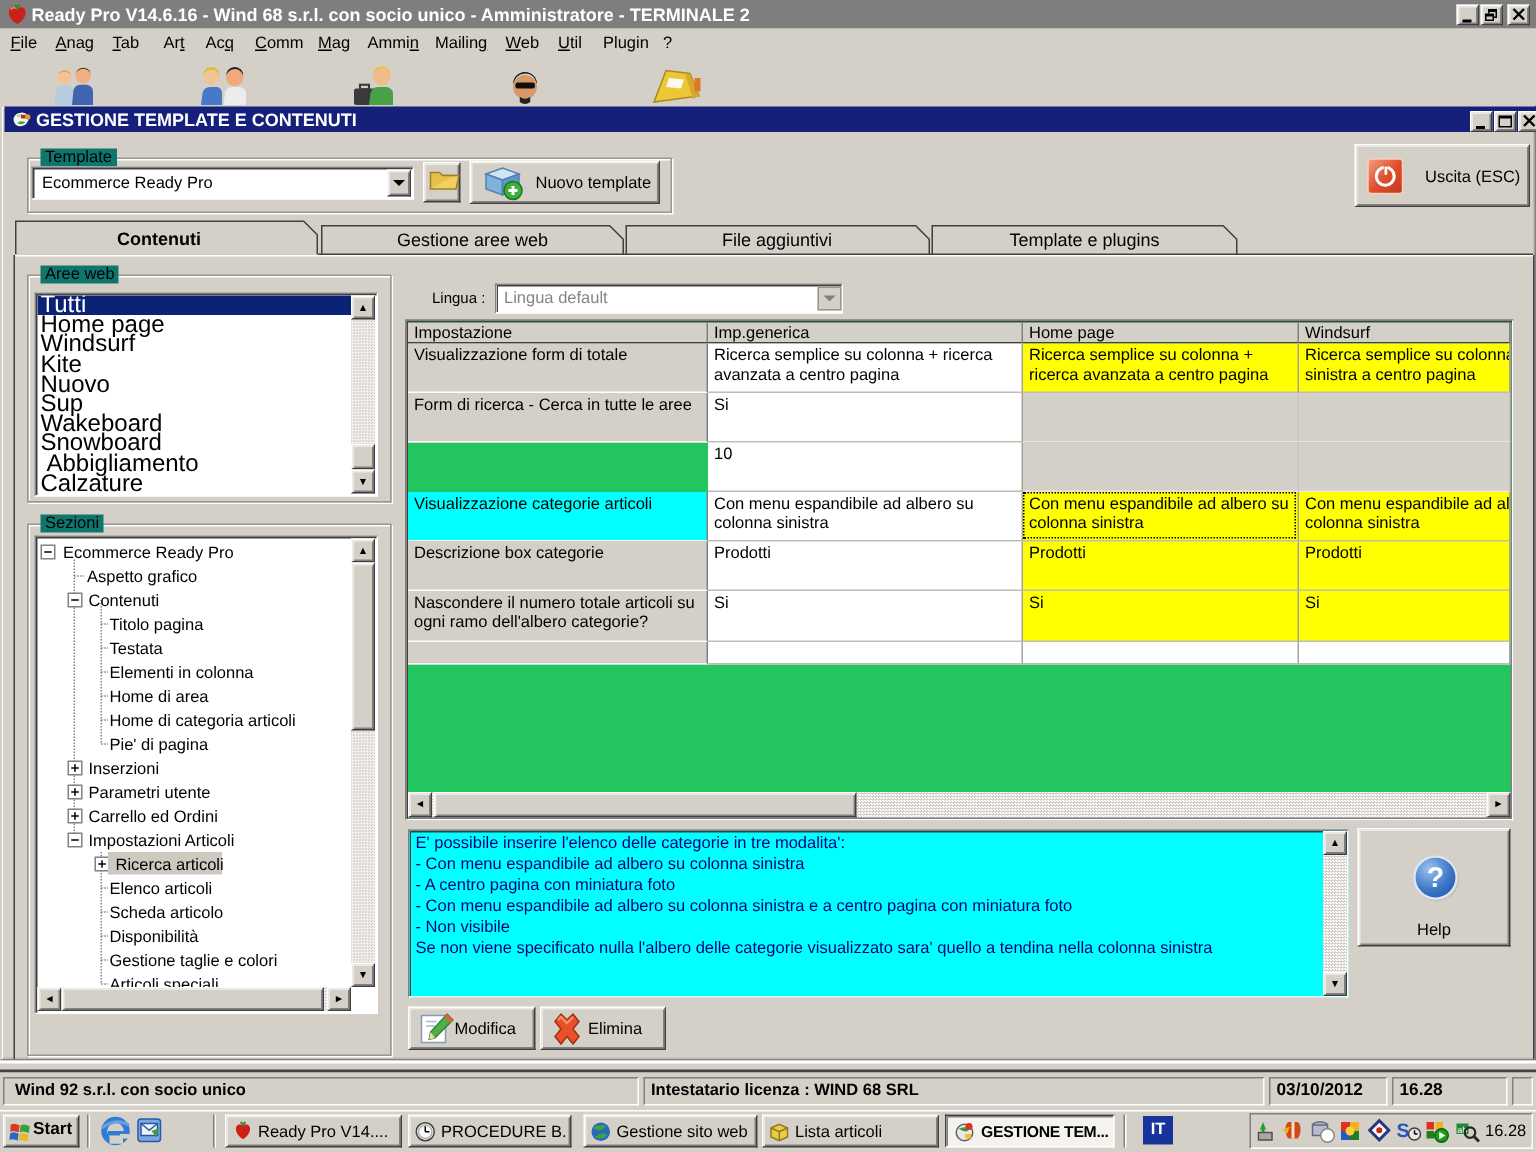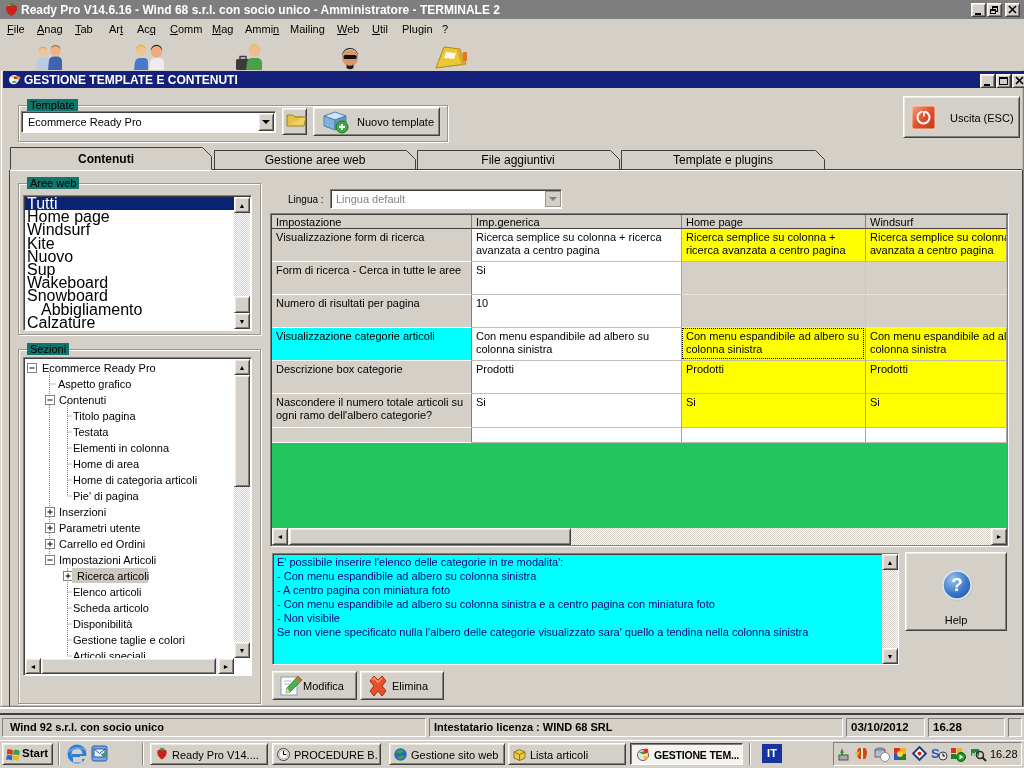--- a/index.html
+++ b/index.html
@@ -180,21 +180,21 @@
 <div class="abs sunk" style="left:23px;top:195px;width:229px;height:136px;background:#fff"></div>
 <div class="abs" id="areelist" style="left:25px;top:197px;width:209px;height:132px;overflow:hidden;font-size:16px;line-height:13.2px">
 <div style="background:#0b2375;color:#fff;padding-left:2px">Tutti</div>
 <div style="padding-left:2px">Home page</div>
 <div style="padding-left:2px">Windsurf</div>
 <div style="padding-left:2px">Kite</div>
 <div style="padding-left:2px">Nuovo</div>
 <div style="padding-left:2px">Sup</div>
 <div style="padding-left:2px">Wakeboard</div>
 <div style="padding-left:2px">Snowboard</div>
-<div style="padding-left:16px">Abbigliamento</div>
+<div style="padding-left:6px">Abbigliamento</div>
 <div style="padding-left:2px">Calzature</div>
 </div>
 <div class="abs" id="areescroll" style="left:234px;top:197px;width:16px;height:132px">
 <div class="sbtrack" style="left:0;top:0;width:16px;height:132px"></div>
 <div class="arrow" style="left:0;top:0;width:16px;height:16px">▲</div>
 <div class="bev abs" style="left:0;top:99px;width:16px;height:17px"></div>
 <div class="arrow" style="left:0;top:116px;width:16px;height:16px">▼</div>
 </div>
 
 <div class="abs gbox" style="left:18px;top:349px;width:243px;height:355px">
@@ -280,23 +280,22 @@
 <div class="abs" style="left:545px;top:191px;width:16px;height:16px;background:#d4d0c8;border:1px solid #9a968e"></div>
 <div class="abs" style="left:549px;top:197px;width:0;height:0;border:4px solid transparent;border-top:4px solid #808080"></div>
 
 <div class="abs sunk" style="left:270px;top:213px;width:739px;height:334px;background:#808080"></div>
 <div class="abs" id="grid" style="left:272px;top:215px;width:735px;height:313px;overflow:hidden;background:#22c55e">
 <div class="hdr" style="left:0;top:0;width:200px;height:14px;border-bottom:1px solid #404040;line-height:14px">Impostazione</div>
 <div class="hdr" style="left:200px;top:0;width:210px;height:14px;border-bottom:1px solid #404040;line-height:14px">Imp.generica</div>
 <div class="hdr" style="left:410px;top:0;width:184px;height:14px;border-bottom:1px solid #404040;line-height:14px">Home page</div>
 <div class="hdr" style="left:594px;top:0;width:141px;height:14px;border-bottom:1px solid #404040;line-height:14px">Windsurf</div>
 
-<div class="cell c0" style="left:0;top:14px;width:200px;height:33px">Visualizzazione form di ricerca</div>
+<div class="cell c0" style="left:0;top:14px;width:200px;height:33px">Visualizzazione form di totale</div>
 <div class="cell c0" style="left:0;top:47px;width:200px;height:33px">Form di ricerca - Cerca in tutte le aree</div>
-<div class="cell c0" style="left:0;top:80px;width:200px;height:33px">Numero di risultati per pagina</div>
 <div class="cell c0" style="left:0;top:113px;width:200px;height:33px;background:#00ffff">Visualizzazione categorie articoli</div>
 <div class="cell c0" style="left:0;top:146px;width:200px;height:33px">Descrizione box categorie</div>
 <div class="cell c0" style="left:0;top:179px;width:200px;height:34px">Nascondere il numero totale articoli su ogni ramo dell'albero categorie?</div>
 <div class="cell c0" style="left:0;top:213px;width:200px;height:15px"></div>
 
 <div class="cell cw" style="left:200px;top:14px;width:210px;height:33px">Ricerca semplice su colonna + ricerca avanzata a centro pagina</div>
 <div class="cell cw" style="left:200px;top:47px;width:210px;height:33px">Si</div>
 <div class="cell cw" style="left:200px;top:80px;width:210px;height:33px">10</div>
 <div class="cell cw" style="left:200px;top:113px;width:210px;height:33px">
       <div class="nw">Con menu espandibile ad albero su</div>
@@ -316,21 +315,21 @@
       <div style="position:absolute;left:0;top:0;right:1px;bottom:1px;border:1px dotted #000"></div>
       <div class="nw">Con menu espandibile ad albero su</div>
       <div class="nw">colonna sinistra</div>
     </div>
 <div class="cell cy" style="left:410px;top:146px;width:184px;height:33px">Prodotti</div>
 <div class="cell cy" style="left:410px;top:179px;width:184px;height:34px">Si</div>
 <div class="cell cw" style="left:410px;top:213px;width:184px;height:15px"></div>
 
 <div class="cell cy" style="left:594px;top:14px;width:141px;height:33px">
       <div class="nw">Ricerca semplice su colonna + ricerca</div>
-      <div class="nw">avanzata a centro pagina</div>
+      <div class="nw">sinistra a centro pagina</div>
     </div>
 <div class="cell cg" style="left:594px;top:47px;width:141px;height:33px"></div>
 <div class="cell cg" style="left:594px;top:80px;width:141px;height:33px"></div>
 <div class="cell cy" style="left:594px;top:113px;width:141px;height:33px">
       <div class="nw">Con menu espandibile ad albero su</div>
       <div class="nw">colonna sinistra</div>
     </div>
 <div class="cell cy" style="left:594px;top:146px;width:141px;height:33px">Prodotti</div>
 <div class="cell cy" style="left:594px;top:179px;width:141px;height:34px">Si</div>
 <div class="cell cw" style="left:594px;top:213px;width:141px;height:15px"></div>

